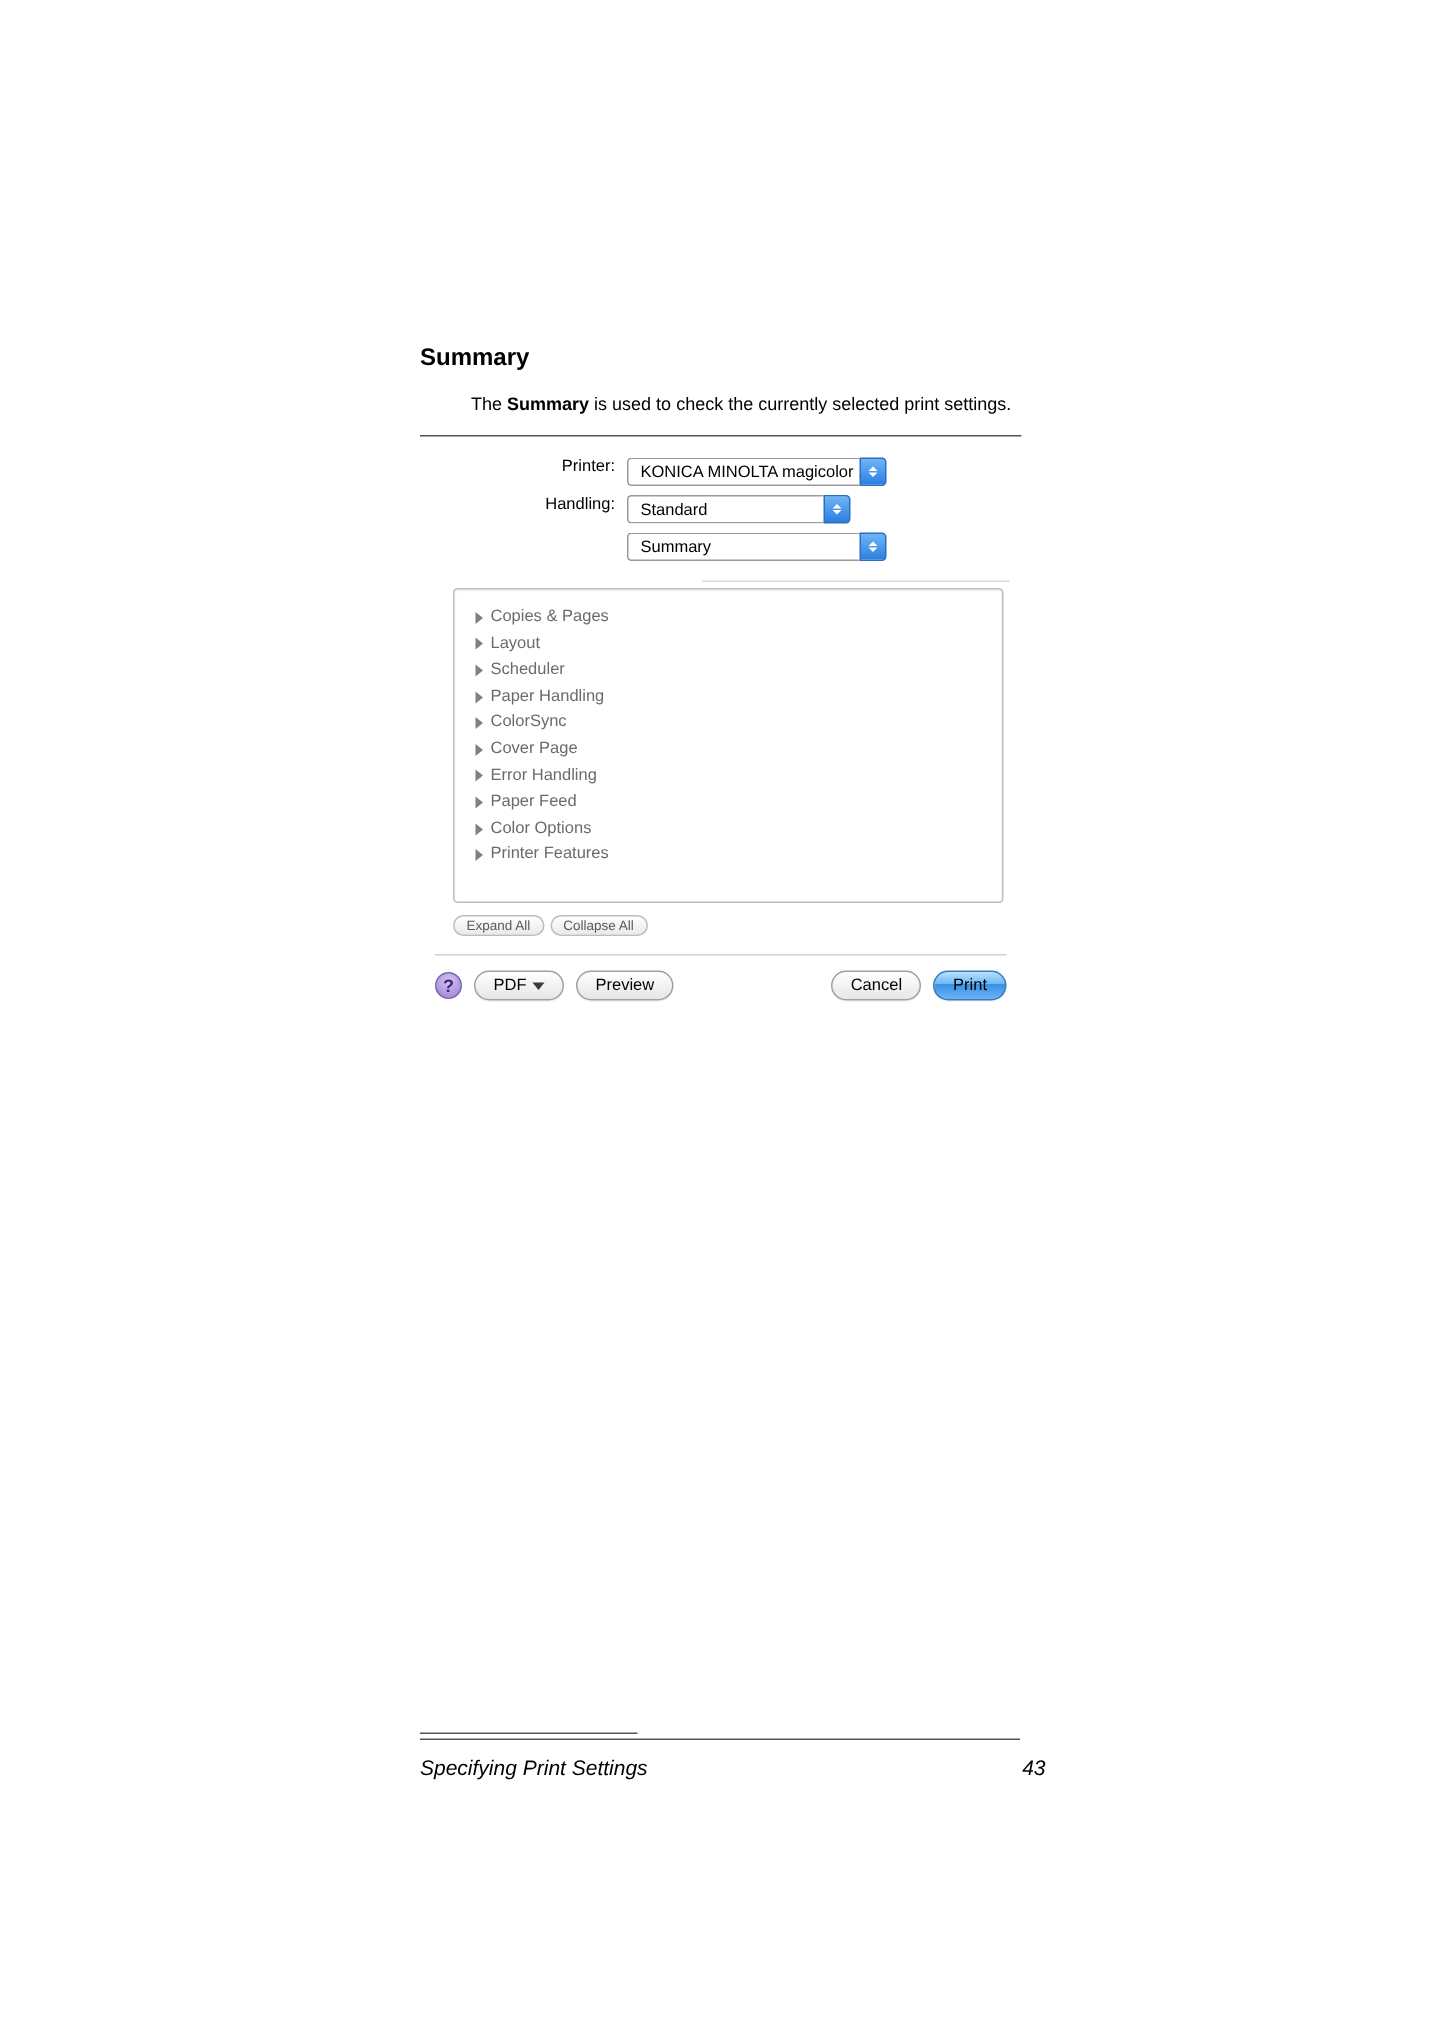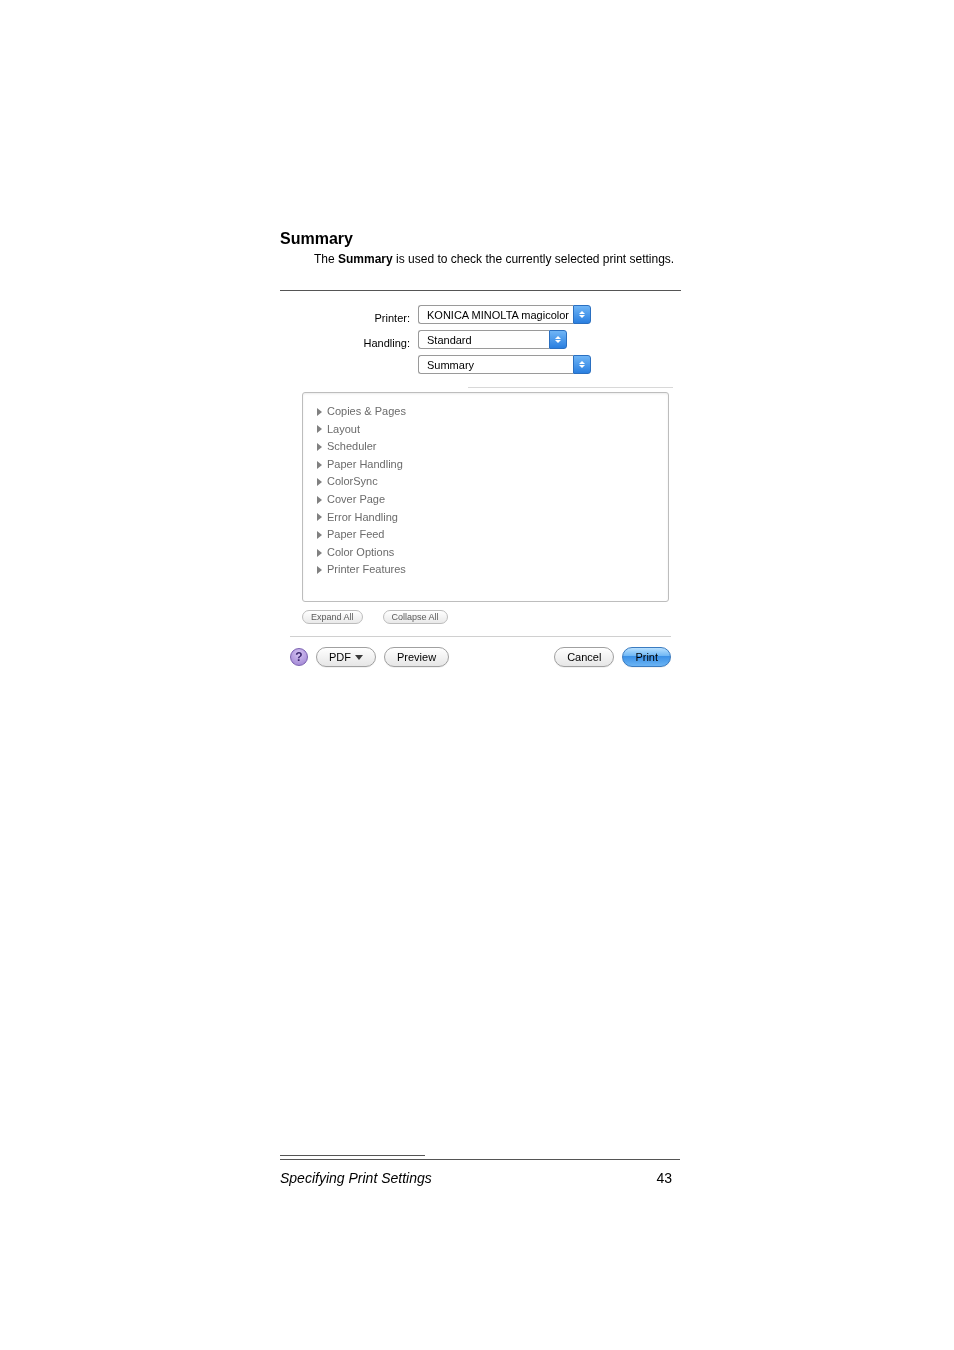--- a/index.html
+++ b/index.html
@@ -17,37 +17,37 @@
       top: 230px;
       width: 400px;
     }
     .heading {
       font-size: 16px;
       font-weight: bold;
       font-family: Arial, Helvetica, sans-serif;
     }
     .body-text {
       font-size: 12px;
-      margin-top: 2px;
+      margin-top: 12px;
       margin-left: 34px;
       line-height: 1.5;
     }
     .body-text .bold { font-weight: bold; }
 
     .dialog-frame {
       position: absolute;
       left: 280px;
       top: 290px;
       width: 401px;
       border-top: 1px solid #555;
       padding: 14px 8px 8px 8px;
     }
     .row {
       display: flex;
-      align-items: flex-end;
+      align-items: flex-start;
       margin-bottom: 6px;
     }
     .row-label {
       width: 130px;
       text-align: right;
       padding-right: 8px;
       font-size: 11px;
       color: #000;
       font-family: "Lucida Grande", Arial, sans-serif;
     }
@@ -129,21 +129,21 @@
     .disclosure-right {
       width: 0; height: 0;
       border-top: 4px solid transparent;
       border-bottom: 4px solid transparent;
       border-left: 5px solid #808080;
     }
 
     .small-controls {
       margin: 8px 0 0 14px;
       display: flex;
-      gap: 20px;
+      gap: 4px;
     }
     .mini-btn {
       font-family: "Lucida Grande", Arial, sans-serif;
       font-size: 9px;
       padding: 1px 8px;
       border: 1px solid #bdbdbd;
       border-radius: 9px;
       background: linear-gradient(#ffffff, #e9e9e9);
       color: #5a5a5a;
       cursor: default;
@@ -215,22 +215,23 @@
       position: absolute;
       left: 280px;
       bottom: 164px;
       font-style: italic;
       font-family: Arial, Helvetica, sans-serif;
       font-size: 14px;
       color: #000;
     }
     .footer-right {
       position: absolute;
-      right: 282px;
+      right: 257px;
       bottom: 164px;
+      font-style: italic;
       font-family: Arial, Helvetica, sans-serif;
       font-size: 14px;
       color: #000;
     }
   </style>
 </head>
 <body>
 
 <div class="page-content">
   <h2 class="heading">Summary</h2>

